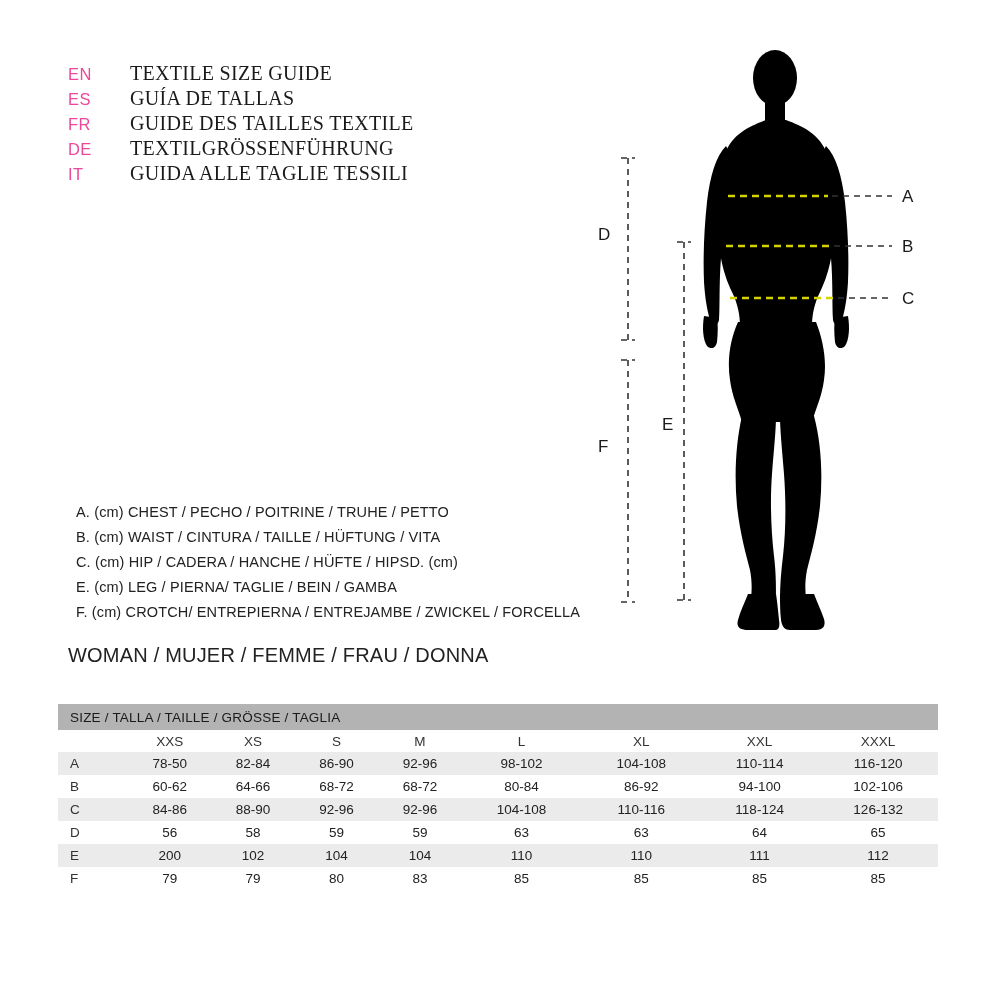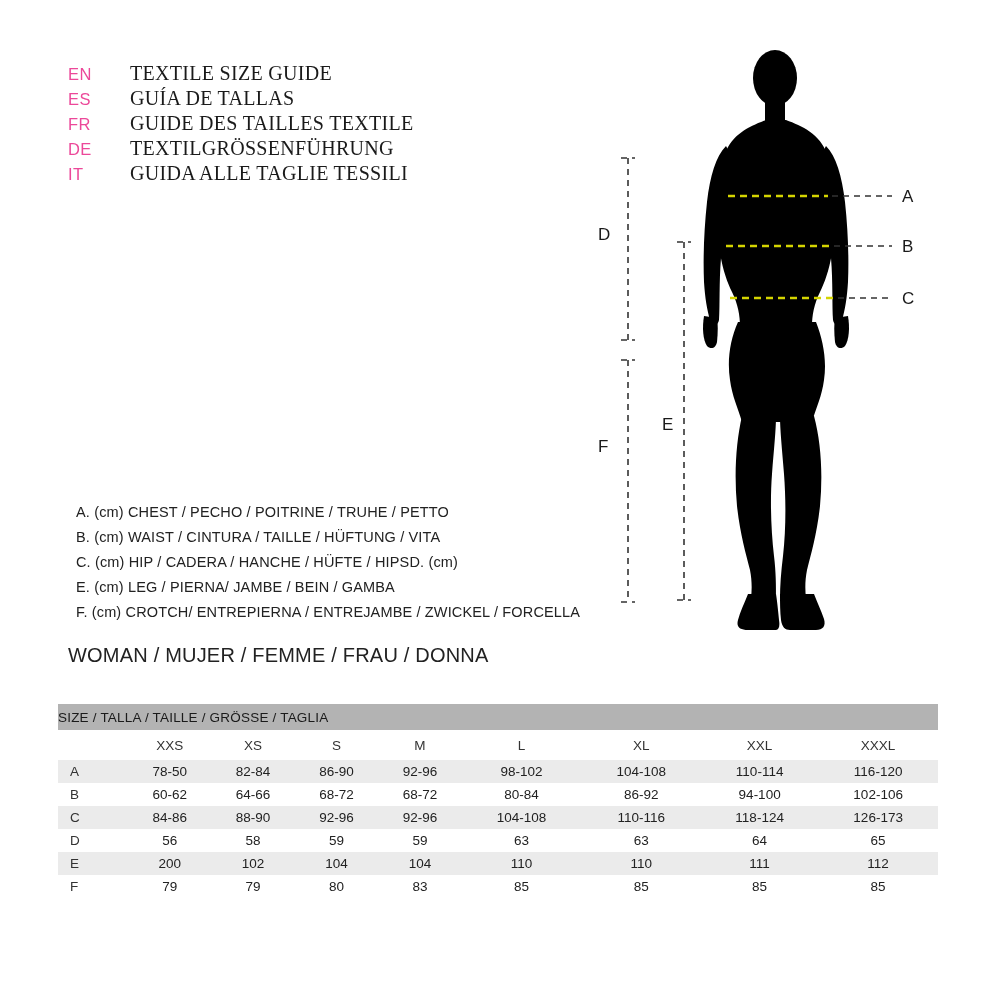--- a/index.html
+++ b/index.html
@@ -79,37 +79,38 @@
   #size-table td, #size-table th {
     padding: 0;
     height: 23px;
     font-weight: normal;
     text-align: center;
     vertical-align: middle;
   }
   #size-table .hdr-bar td {
     background: #b3b3b3;
     text-align: left;
+    padding-left: 12px;
     height: 26px;
     font-size: 13.5px;
     color: #1a1a1a;
     letter-spacing: 0.2px;
   }
   #size-table .row-shade td { background: #ebebeb; }
   #size-table .row-plain td { background: #ffffff; }
   #size-table .col-label {
     text-align: left;
     padding-left: 12px;
     width: 58px;
     color: #333333;
   }
   #size-table .size-head td {
     background: #ffffff;
     color: #333333;
-    height: 30px;
+    height: 22px;
   }
 
   
   #figure-area {
     position: absolute;
     left: 580px;
     top: 30px;
     width: 400px;
     height: 620px;
   }
@@ -250,21 +251,21 @@
     <text x="18" y="210" font-family="Liberation Sans, sans-serif" font-size="17" fill="#1a1a1a">D</text>
     <text x="82" y="400" font-family="Liberation Sans, sans-serif" font-size="17" fill="#1a1a1a">E</text>
     <text x="18" y="422" font-family="Liberation Sans, sans-serif" font-size="17" fill="#1a1a1a">F</text>
   </svg>
 </div>
 
 <div id="legend-block">
   <div class="legend-row">A. (cm) CHEST / PECHO / POITRINE / TRUHE / PETTO</div>
   <div class="legend-row">B. (cm) WAIST / CINTURA / TAILLE / HÜFTUNG / VITA</div>
   <div class="legend-row">C. (cm) HIP / CADERA / HANCHE / HÜFTE / HIPSD. (cm)</div>
-  <div class="legend-row">E. (cm) LEG / PIERNA/ JAMBE / BEIN / GAMBA</div>
+  <div class="legend-row">E. (cm) LEG / PIERNA/ TAGLIE / BEIN / GAMBA</div>
   <div class="legend-row">F. (cm) CROTCH/ ENTREPIERNA / ENTREJAMBE / ZWICKEL / FORCELLA</div>
 </div>
 
 <div id="group-label">WOMAN / MUJER / FEMME / FRAU / DONNA</div>
 
 <table id="size-table">
   <tbody>
     <tr class="hdr-bar">
       <td colspan="9">SIZE / TALLA / TAILLE / GRÖSSE / TAGLIA</td>
     </tr>
@@ -306,21 +307,21 @@
 
     <tr class="row-shade">
       <td class="col-label">C</td>
       <td>84-86</td>
       <td>88-90</td>
       <td>92-96</td>
       <td>92-96</td>
       <td>104-108</td>
       <td>110-116</td>
       <td>118-124</td>
-      <td>126-173</td>
+      <td>126-132</td>
     </tr>
 
     <tr class="row-plain">
       <td class="col-label">D</td>
       <td>56</td>
       <td>58</td>
       <td>59</td>
       <td>59</td>
       <td>63</td>
       <td>63</td>

